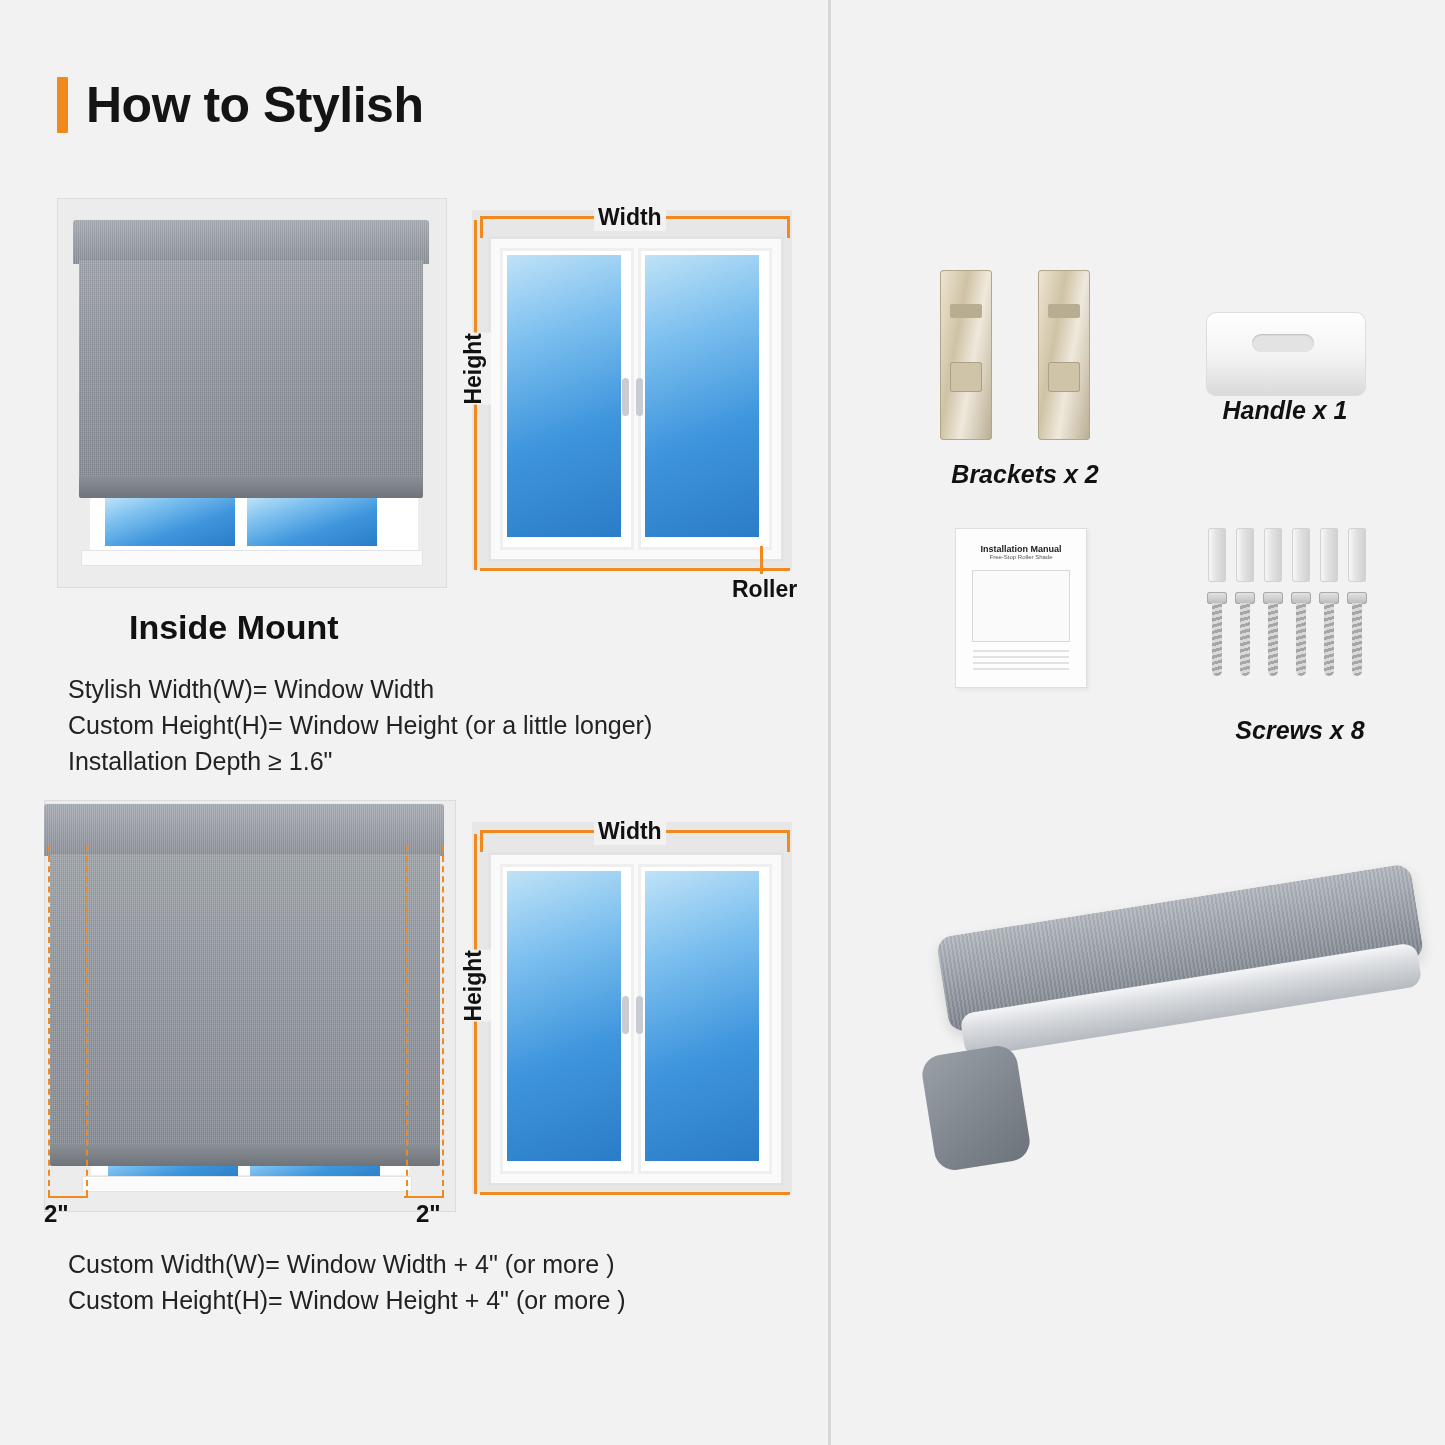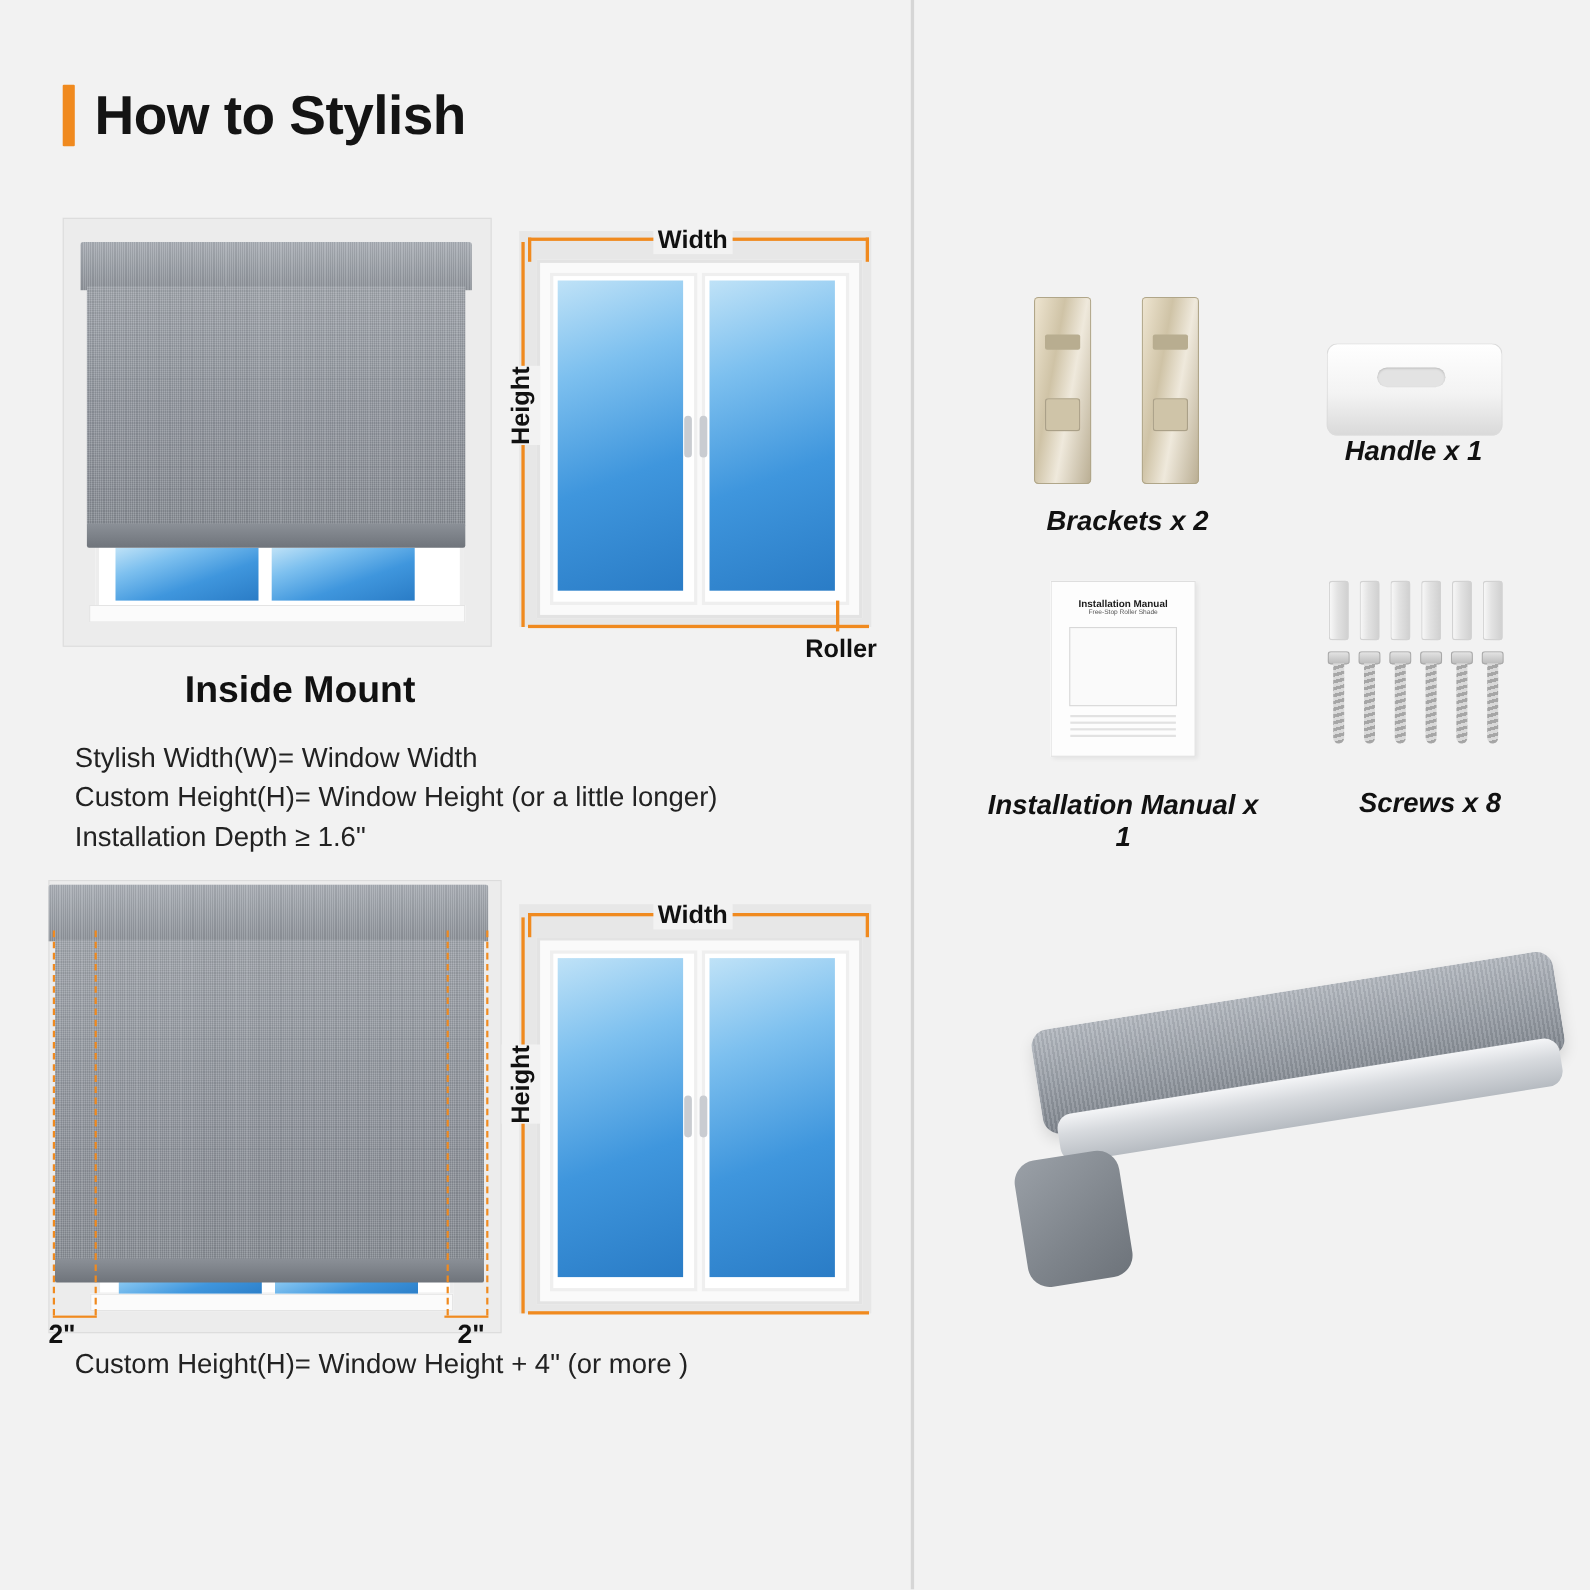--- a/index.html
+++ b/index.html
@@ -160,21 +160,21 @@
 
     <div class="dim-line" style="left:14px;top:22px;width:3px;height:350px;"></div>
     <div class="dim-label vert" style="left:-4px;top:135px;">Height</div>
 
     <div class="dim-line" style="left:20px;top:370px;width:310px;height:3px;"></div>
     <div class="dim-line" style="left:300px;top:348px;width:3px;height:28px;"></div>
     <div class="dim-label" style="left:268px;top:378px;">Roller</div>
   </div>
 
   <div class="mount-block" style="left:68px;top:608px;width:700px;">
-    <div class="mount-title" style="margin-left:100px;">Inside Mount</div>
+    <div class="mount-title" style="margin-left:61px;">Inside Mount</div>
     <div class="mount-line" style="margin-top:24px;">Stylish Width(W)= Window Width</div>
     <div class="mount-line">Custom Height(H)= Window Height (or a little longer)</div>
     <div class="mount-line">Installation Depth ≥ 1.6"</div>
   </div>
 
   <div style="position:absolute;left:36px;top:800px;width:420px;height:420px;">
     <div class="wall" style="left:8px;top:0;width:410px;height:410px;background:#ececec;"></div>
     <div class="w-frame" style="left:52px;top:52px;width:318px;height:320px;background:#ffffff;border-color:#ededed;"></div>
     <div class="glass" style="left:72px;top:348px;width:130px;height:32px;"></div>
     <div class="glass" style="left:214px;top:348px;width:130px;height:32px;"></div>
@@ -207,20 +207,21 @@
     <div class="dim-line" style="left:20px;top:20px;width:3px;height:22px;"></div>
     <div class="dim-line" style="left:327px;top:20px;width:3px;height:22px;"></div>
     <div class="dim-label" style="left:134px;top:8px;">Width</div>
 
     <div class="dim-line" style="left:14px;top:24px;width:3px;height:360px;"></div>
     <div class="dim-label vert" style="left:-4px;top:140px;">Height</div>
     <div class="dim-line" style="left:20px;top:382px;width:310px;height:3px;"></div>
   </div>
 
   <div class="mount-block" style="left:68px;top:1222px;width:700px;">
+    <div class="mount-line" style="margin-top:24px;">Custom Width(W)= Window Width + 4" (or more )</div>
     <div class="mount-line">Custom Height(H)= Window Height + 4" (or more )</div>
   </div>
 
 
   <div style="position:absolute;left:930px;top:270px;width:190px;height:190px;">
     <div class="bracket" style="left:10px;top:0;"></div>
     <div style="position:absolute;left:20px;top:34px;width:32px;height:14px;background:#b8ad90;border-radius:2px;"></div>
     <div style="position:absolute;left:20px;top:92px;width:32px;height:30px;background:#cfc4a8;border-radius:3px;box-shadow:inset 0 0 0 1px #aaa088;"></div>
     <div class="bracket" style="left:108px;top:0;"></div>
     <div style="position:absolute;left:118px;top:34px;width:32px;height:14px;background:#b8ad90;border-radius:2px;"></div>
@@ -235,21 +236,20 @@
     <div class="m-title">Installation Manual</div>
     <div class="m-sub">Free-Stop Roller Shade</div>
     <div class="m-box"></div>
     <div class="m-lines">
         <i></i>
         <i></i>
         <i></i>
         <i></i>
       </div>
   </div>
-  <div class="pkg-label" style="left:890px;top:718px;width:262px;">Installation Manual x 1</div>
 
   <div style="position:absolute;left:1208px;top:528px;width:180px;height:160px;">
     <div class="anchor" style="left:0;top:0;"></div>
     <div class="anchor" style="left:28px;top:0;"></div>
     <div class="anchor" style="left:56px;top:0;"></div>
     <div class="anchor" style="left:84px;top:0;"></div>
     <div class="anchor" style="left:112px;top:0;"></div>
     <div class="anchor" style="left:140px;top:0;"></div>
 
     <div class="screw" style="left:2px;top:64px;">

